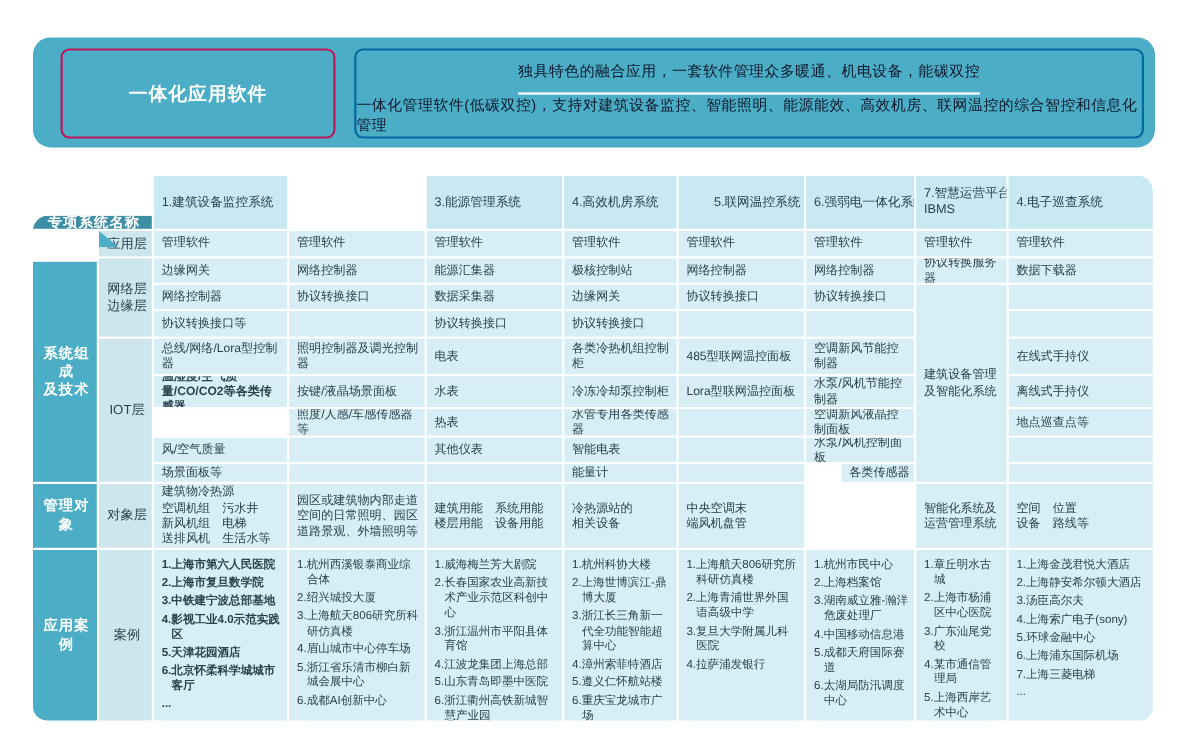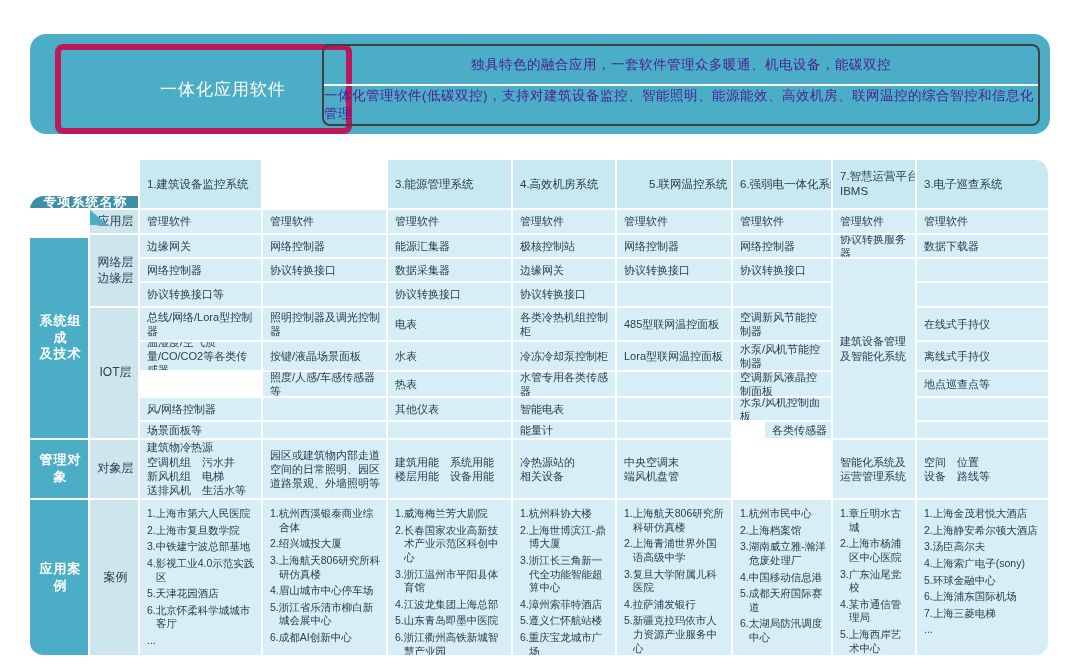--- a/index.html
+++ b/index.html
@@ -8,28 +8,28 @@
     background:#ffffff;font-family:"Liberation Sans",sans-serif;
     -webkit-font-smoothing:antialiased;
   }
   
   .banner{
     position:absolute;left:30px;top:34px;width:1020px;height:100px;
     background:var(--accent_teal);border-radius:16px;
   }
   .banner-title{
     position:absolute;left:25px;top:10px;width:246px;height:78px;
-    border:6px solid #be185d;border-radius:8px;
+    border:2px solid #be185d;border-radius:8px;
     display:flex;align-items:center;justify-content:center;
-    color:#fff;font-weight:normal;font-size:17px;letter-spacing:1px;padding-left:39px;
+    color:#fff;font-weight:bold;font-size:17px;letter-spacing:1px;
   }
   .banner-right{
     position:absolute;left:292px;top:10px;width:714px;height:78px;
-    border:2px solid #404040;border-radius:8px;color:#4c1d95;
-    display:flex;flex-direction:column;
+    border:2px solid #0369a1;border-radius:8px;color:#0f172a;
+    display:flex;flex-direction:column;align-items:center;
   }
   .banner-row{
     flex:1;display:flex;align-items:center;justify-content:center;
     font-size:13.5px;letter-spacing:.5px;
   }
   .banner-row.first{border-bottom:2px solid #fff;}
   
   .table-wrap{position:absolute;left:30px;top:160px;width:1020px;height:497px;}
   #grid{
     position:relative;display:grid;width:1020px;height:497px;
@@ -82,21 +82,21 @@
 <div class="table-wrap">
   <div id="grid">
       <div class="cell corner rtl" style="grid-area: 1 / 1 / auto / span 2; margin-top: 36px;">专项系统名称</div>
       <div class="cell head" style="grid-area: 1 / 3;">1.建筑设备监控系统</div>
       <div class="cell head" style="grid-area: 1 / 5;">3.能源管理系统</div>
       <div class="cell head" style="grid-area: 1 / 6;">4.高效机房系统</div>
       <div class="cell head" style="grid-area: 1 / 7; padding-left: 32px;">5.联网温控系统</div>
       <div class="cell head" style="grid-area: 1 / 8;">6.强弱电一体化系统</div>
       <div class="cell head" style="grid-area: 1 / 9;">7.智慧运营平台
 IBMS</div>
-      <div class="cell head rtr" style="grid-area: 1 / 10;">3.电子巡查系统</div>
+      <div class="cell head rtr" style="grid-area: 1 / 10;">4.电子巡查系统</div>
       <div class="cell group" style="grid-area: 2 / 1 / span 9; margin-top: 28px;">系统组成
 及技术</div>
       <div class="cell sub" style="grid-area: 2 / 2;">应用层</div>
       <div class="cell " style="grid-area: 2 / 3;">管理软件</div>
       <div class="cell " style="grid-area: 2 / 4;">管理软件</div>
       <div class="cell " style="grid-area: 2 / 5;">管理软件</div>
       <div class="cell " style="grid-area: 2 / 6;">管理软件</div>
       <div class="cell " style="grid-area: 2 / 7;">管理软件</div>
       <div class="cell " style="grid-area: 2 / 8;">管理软件</div>
       <div class="cell " style="grid-area: 2 / 9;">管理软件</div>
@@ -126,34 +126,34 @@
       <div class="cell " style="grid-area: 5 / 8;"></div>
       <div class="cell " style="grid-area: 5 / 10;"></div>
       <div class="cell sub" style="grid-area: 6 / 2 / span 5;">IOT层</div>
       <div class="cell " style="grid-area: 6 / 3;">总线/网络/Lora型控制器</div>
       <div class="cell " style="grid-area: 6 / 4;">照明控制器及调光控制器</div>
       <div class="cell " style="grid-area: 6 / 5;">电表</div>
       <div class="cell " style="grid-area: 6 / 6;">各类冷热机组控制柜</div>
       <div class="cell " style="grid-area: 6 / 7;">485型联网温控面板</div>
       <div class="cell " style="grid-area: 6 / 8;">空调新风节能控制器</div>
       <div class="cell " style="grid-area: 6 / 10;">在线式手持仪</div>
-      <div class="cell " style="grid-area: 7 / 3;">温湿度/空气质量/CO/CO2等各类传感器</div>
+      <div class="cell " style="grid-area: 7 / 3; font-weight: bold;">温湿度/空气质量/CO/CO2等各类传感器</div>
       <div class="cell " style="grid-area: 7 / 4;">按键/液晶场景面板</div>
       <div class="cell " style="grid-area: 7 / 5;">水表</div>
       <div class="cell " style="grid-area: 7 / 6;">冷冻冷却泵控制柜</div>
       <div class="cell " style="grid-area: 7 / 7;">Lora型联网温控面板</div>
       <div class="cell " style="grid-area: 7 / 8;">水泵/风机节能控制器</div>
       <div class="cell " style="grid-area: 7 / 10;">离线式手持仪</div>
       <div class="cell " style="grid-area: 8 / 4;">照度/人感/车感传感器等</div>
       <div class="cell " style="grid-area: 8 / 5;">热表</div>
       <div class="cell " style="grid-area: 8 / 6;">水管专用各类传感器</div>
       <div class="cell " style="grid-area: 8 / 7;"></div>
       <div class="cell " style="grid-area: 8 / 8;">空调新风液晶控制面板</div>
       <div class="cell " style="grid-area: 8 / 10;">地点巡查点等</div>
-      <div class="cell " style="grid-area: 9 / 3;">风/网络控制器</div>
+      <div class="cell " style="grid-area: 9 / 3;">风/空气质量</div>
       <div class="cell " style="grid-area: 9 / 4;"></div>
       <div class="cell " style="grid-area: 9 / 5;">其他仪表</div>
       <div class="cell " style="grid-area: 9 / 6;">智能电表</div>
       <div class="cell " style="grid-area: 9 / 7;"></div>
       <div class="cell " style="grid-area: 9 / 8;">水泵/风机控制面板</div>
       <div class="cell " style="grid-area: 9 / 10;"></div>
       <div class="cell " style="grid-area: 10 / 3;">场景面板等</div>
       <div class="cell " style="grid-area: 10 / 4;"></div>
       <div class="cell " style="grid-area: 10 / 5;"></div>
       <div class="cell " style="grid-area: 10 / 6;">能量计</div>
@@ -172,25 +172,25 @@
       <div class="cell " style="grid-area: 11 / 6;">冷热源站的
 相关设备</div>
       <div class="cell " style="grid-area: 11 / 7;">中央空调末
 端风机盘管</div>
       <div class="cell " style="grid-area: 11 / 9;">智能化系统及
 运营管理系统</div>
       <div class="cell " style="grid-area: 11 / 10;">空间　位置
 设备　路线等</div>
       <div class="cell group rbl" style="grid-area: 12 / 1;">应用案例</div>
       <div class="cell sub" style="grid-area: 12 / 2;">案例</div>
-      <div class="cell case" style="grid-area: 12 / 3;"><div class="case-item">1.上海市第六人民医院</div><div class="case-item">2.上海市复旦数学院</div><div class="case-item">3.中铁建宁波总部基地</div><div class="case-item">4.影视工业4.0示范实践区</div><div class="case-item">5.天津花园酒店</div><div class="case-item">6.北京怀柔科学城城市客厅</div><div class="case-item">...</div></div>
+      <div class="cell case" style="grid-area: 12 / 3; font-weight: bold;"><div class="case-item">1.上海市第六人民医院</div><div class="case-item">2.上海市复旦数学院</div><div class="case-item">3.中铁建宁波总部基地</div><div class="case-item">4.影视工业4.0示范实践区</div><div class="case-item">5.天津花园酒店</div><div class="case-item">6.北京怀柔科学城城市客厅</div><div class="case-item">...</div></div>
       <div class="cell case" style="grid-area: 12 / 4;"><div class="case-item">1.杭州西溪银泰商业综合体</div><div class="case-item">2.绍兴城投大厦</div><div class="case-item">3.上海航天806研究所科研仿真楼</div><div class="case-item">4.眉山城市中心停车场</div><div class="case-item">5.浙江省乐清市柳白新城会展中心</div><div class="case-item">6.成都AI创新中心</div><div class="case-item">...</div></div>
       <div class="cell case" style="grid-area: 12 / 5;"><div class="case-item">1.威海梅兰芳大剧院</div><div class="case-item">2.长春国家农业高新技术产业示范区科创中心</div><div class="case-item">3.浙江温州市平阳县体育馆</div><div class="case-item">4.江波龙集团上海总部</div><div class="case-item">5.山东青岛即墨中医院</div><div class="case-item">6.浙江衢州高铁新城智慧产业园</div></div>
       <div class="cell case" style="grid-area: 12 / 6;"><div class="case-item">1.杭州科协大楼</div><div class="case-item">2.上海世博滨江-鼎博大厦</div><div class="case-item">3.浙江长三角新一代全功能智能超算中心</div><div class="case-item">4.漳州索菲特酒店</div><div class="case-item">5.遵义仁怀航站楼</div><div class="case-item">6.重庆宝龙城市广场</div></div>
-      <div class="cell case" style="grid-area: 12 / 7;"><div class="case-item">1.上海航天806研究所科研仿真楼</div><div class="case-item">2.上海青浦世界外国语高级中学</div><div class="case-item">3.复旦大学附属儿科医院</div><div class="case-item">4.拉萨浦发银行</div><div class="case-item">5.新疆克拉玛依市人力资源产业服务中心</div></div>
+      <div class="cell case" style="grid-area: 12 / 7;"><div class="case-item">1.上海航天806研究所科研仿真楼</div><div class="case-item">2.上海青浦世界外国语高级中学</div><div class="case-item">3.复旦大学附属儿科医院</div><div class="case-item">4.拉萨浦发银行</div></div>
       <div class="cell case" style="grid-area: 12 / 8;"><div class="case-item">1.杭州市民中心</div><div class="case-item">2.上海档案馆</div><div class="case-item">3.湖南威立雅-瀚洋危废处理厂</div><div class="case-item">4.中国移动信息港</div><div class="case-item">5.成都天府国际赛道</div><div class="case-item">6.太湖局防汛调度中心</div><div class="case-item">...</div></div>
       <div class="cell case" style="grid-area: 12 / 9;"><div class="case-item">1.章丘明水古城</div><div class="case-item">2.上海市杨浦区中心医院</div><div class="case-item">3.广东汕尾党校</div><div class="case-item">4.某市通信管理局</div><div class="case-item">5.上海西岸艺术中心</div></div>
       <div class="cell rbr case" style="grid-area: 12 / 10;"><div class="case-item">1.上海金茂君悦大酒店</div><div class="case-item">2.上海静安希尔顿大酒店</div><div class="case-item">3.汤臣高尔夫</div><div class="case-item">4.上海索广电子(sony)</div><div class="case-item">5.环球金融中心</div><div class="case-item">6.上海浦东国际机场</div><div class="case-item">7.上海三菱电梯</div><div class="case-item">...</div></div>
       <div class="cell merged" style="grid-area: 4 / 9 / span 7;">建筑设备管理
 及智能化系统</div>
     </div>
   <div class="wedge"></div>
 </div>
 
 </body></html>

